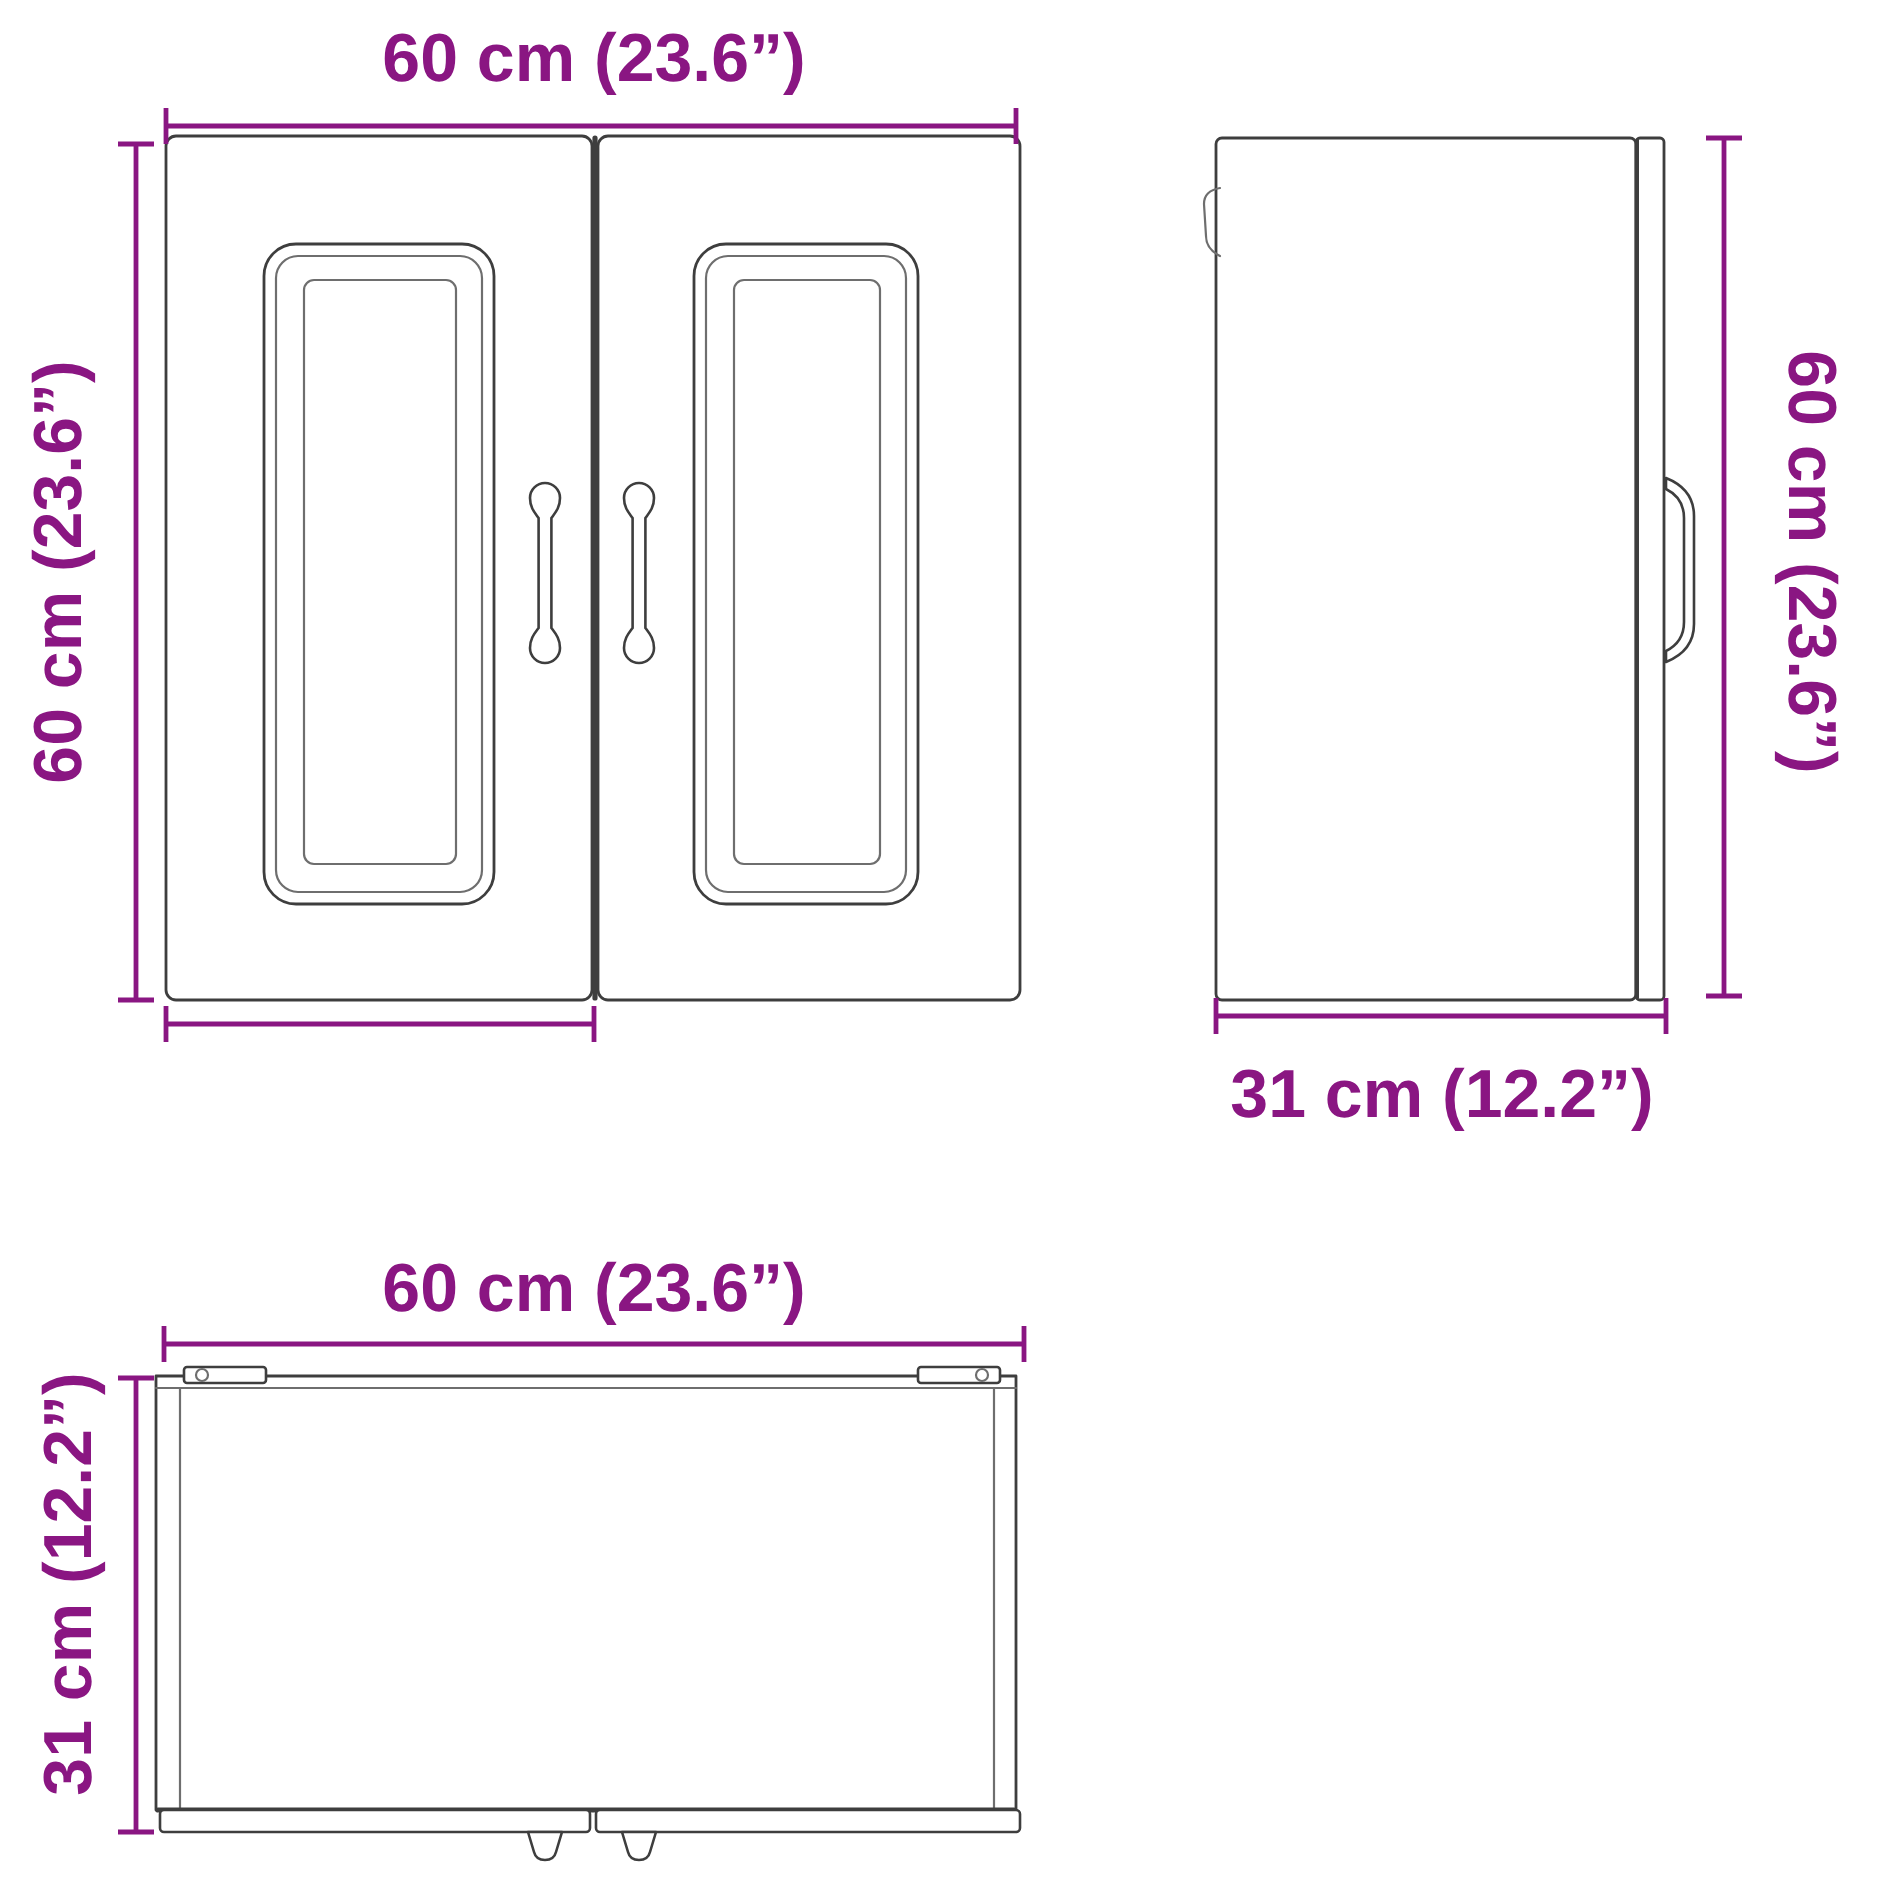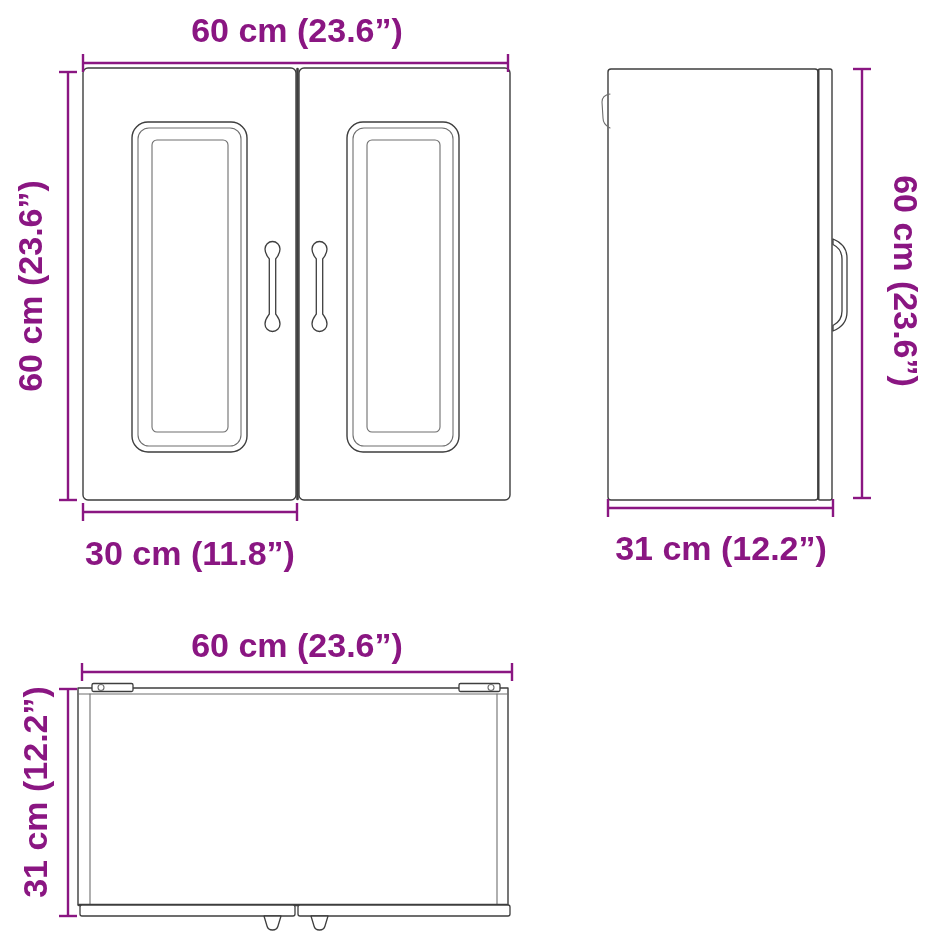--- a/index.html
+++ b/index.html
@@ -137,21 +137,20 @@
     </g>
     <g class="dim">
       <line x1="68" y1="689" x2="68" y2="916"></line>
       <line x1="59" y1="689" x2="77" y2="689"></line>
       <line x1="59" y1="916" x2="77" y2="916"></line>
     </g>
   </svg>
 
   <div class="dim-label" style="left:297px;top:30px;">60 cm (23.6”)</div>
   <div class="dim-label rot-ccw" style="left:30px;top:286px;">60 cm (23.6”)</div>
-  <div class="dim-label" style="left:190px;top:553px;">30 cm (11.8”)</div>
 
   <div class="dim-label rot-cw" style="left:905px;top:281px;">60 cm (23.6”)</div>
   <div class="dim-label" style="left:721px;top:548px;">31 cm (12.2”)</div>
 
   <div class="dim-label" style="left:297px;top:645px;">60 cm (23.6”)</div>
   <div class="dim-label rot-ccw" style="left:35px;top:792px;">31 cm (12.2”)</div>
 
 </div>
 
 </body></html>

